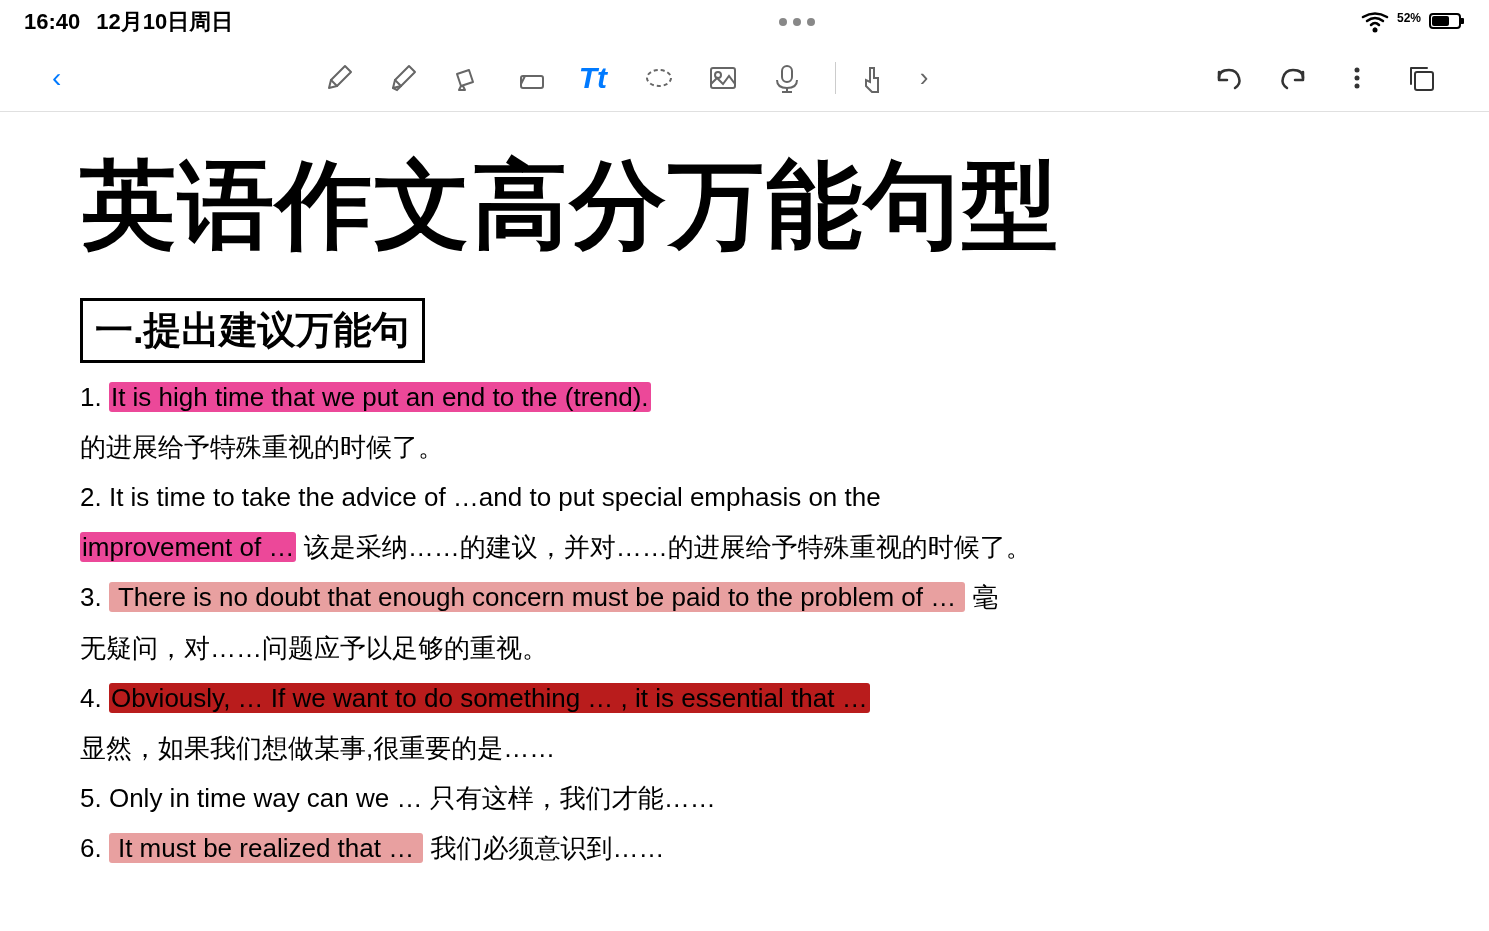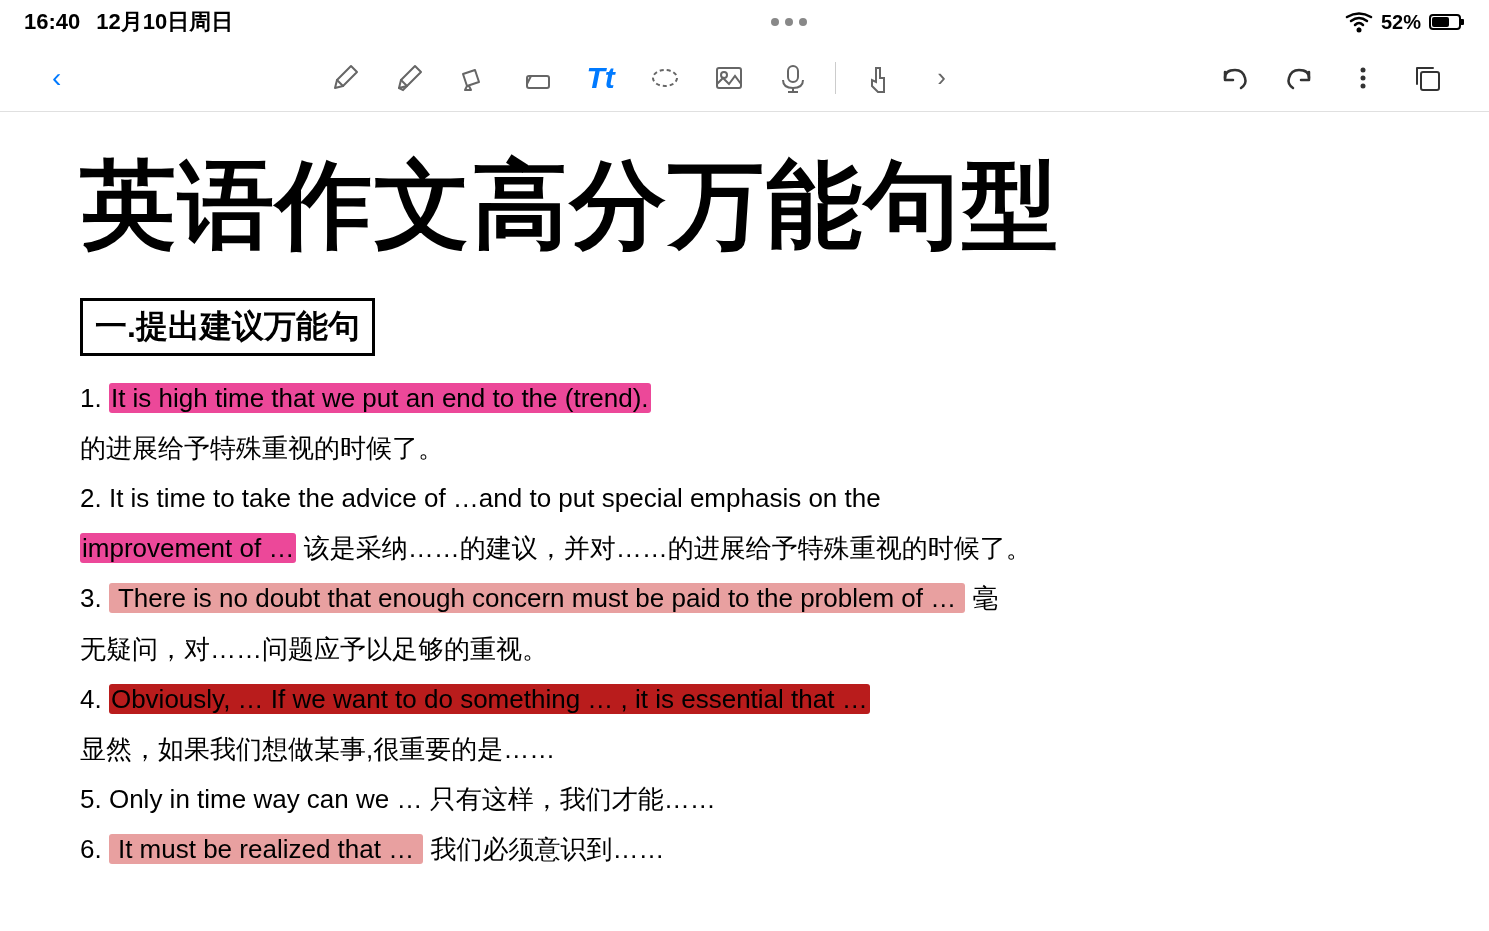--- a/index.html
+++ b/index.html
@@ -25,23 +25,22 @@
     .status-left {
       display: flex;
       align-items: center;
       gap: 16px;
       font-size: 22px;
       font-weight: 600;
       color: #000;
     }
     .status-right {
       display: flex;
-      align-items: center;
       gap: 8px;
-      font-size: 20px;
+      font-size: 12px;
       font-weight: 600;
       color: #000;
     }
 
     
     .toolbar {
       display: flex;
       align-items: center;
       justify-content: space-between;
       padding: 8px 40px;
@@ -61,21 +60,21 @@
     .toolbar-right {
       display: flex;
       align-items: center;
       gap: 20px;
     }
     .tool-btn {
       width: 44px;
       height: 44px;
       display: flex;
       align-items: center;
-      justify-content: center;
+      justify-content: flex-start;
       cursor: pointer;
       border-radius: 8px;
     }
     .tool-btn svg {
       width: 32px;
       height: 32px;
     }
     .back-btn {
       font-size: 28px;
       cursor: pointer;
@@ -112,24 +111,24 @@
       color: #000000;
       line-height: 1.1;
       margin-bottom: 40px;
       letter-spacing: 2px;
     }
 
     .section-header {
       display: inline-block;
       border: 3px solid #000;
       padding: 4px 12px;
-      font-size: 32px;
+      font-size: 38px;
       font-weight: 700;
       color: #000;
-      margin-bottom: 20px;
+      margin-bottom: 12px;
     }
 
     .content-body {
       font-size: 26px;
       line-height: 1.7;
       color: #000;
     }
 
     .sentence-item {
       margin-bottom: 6px;

